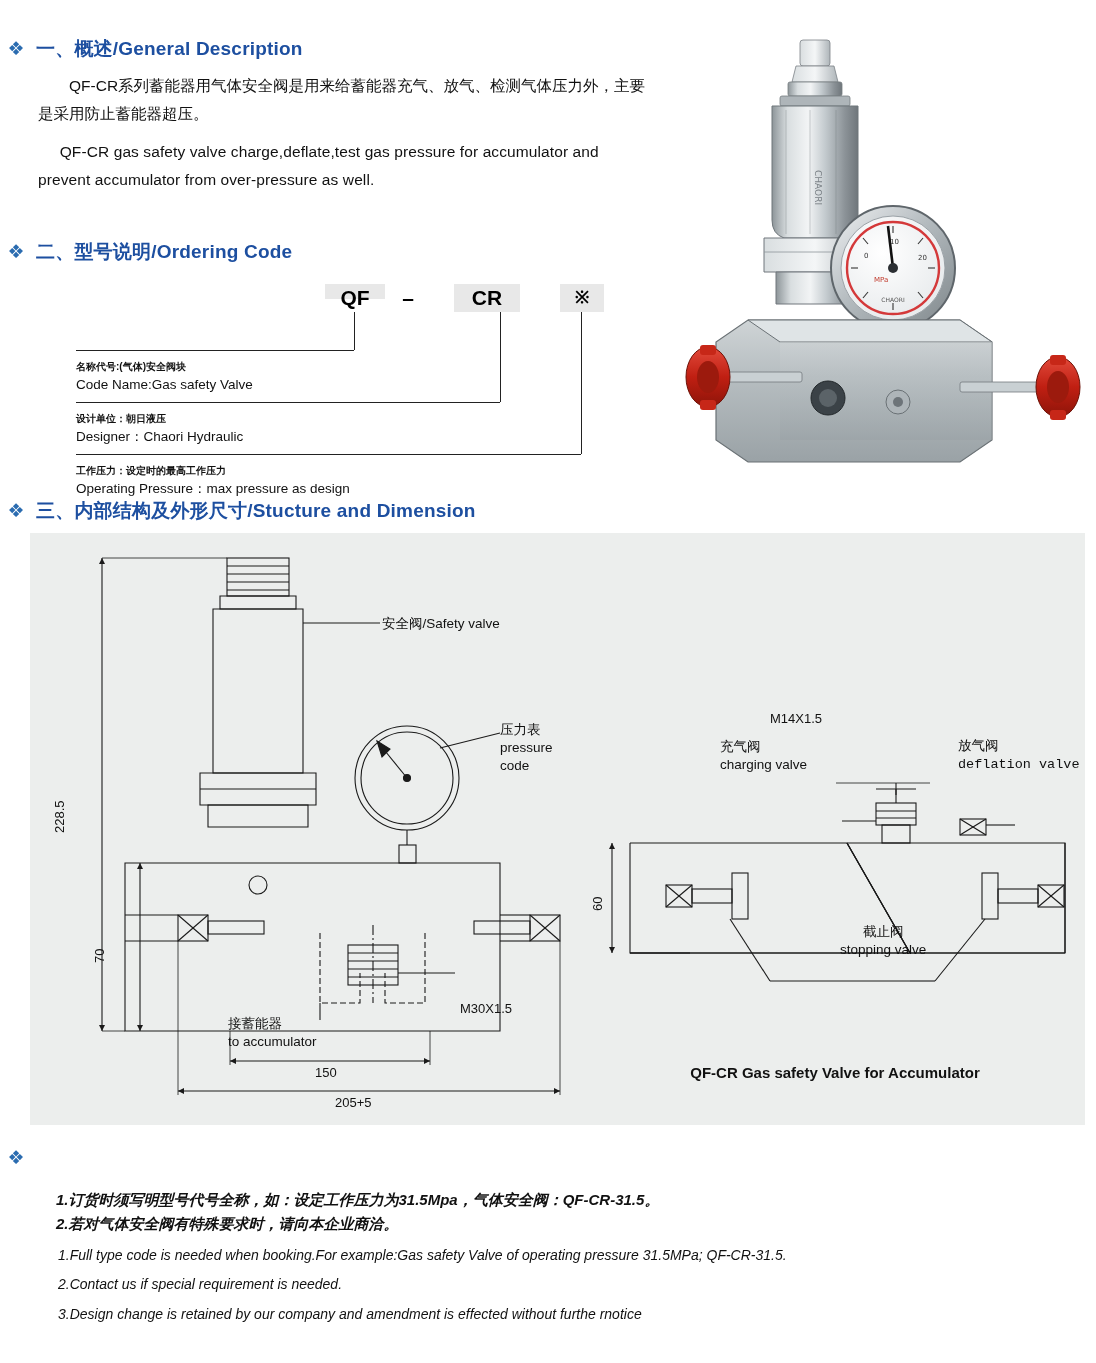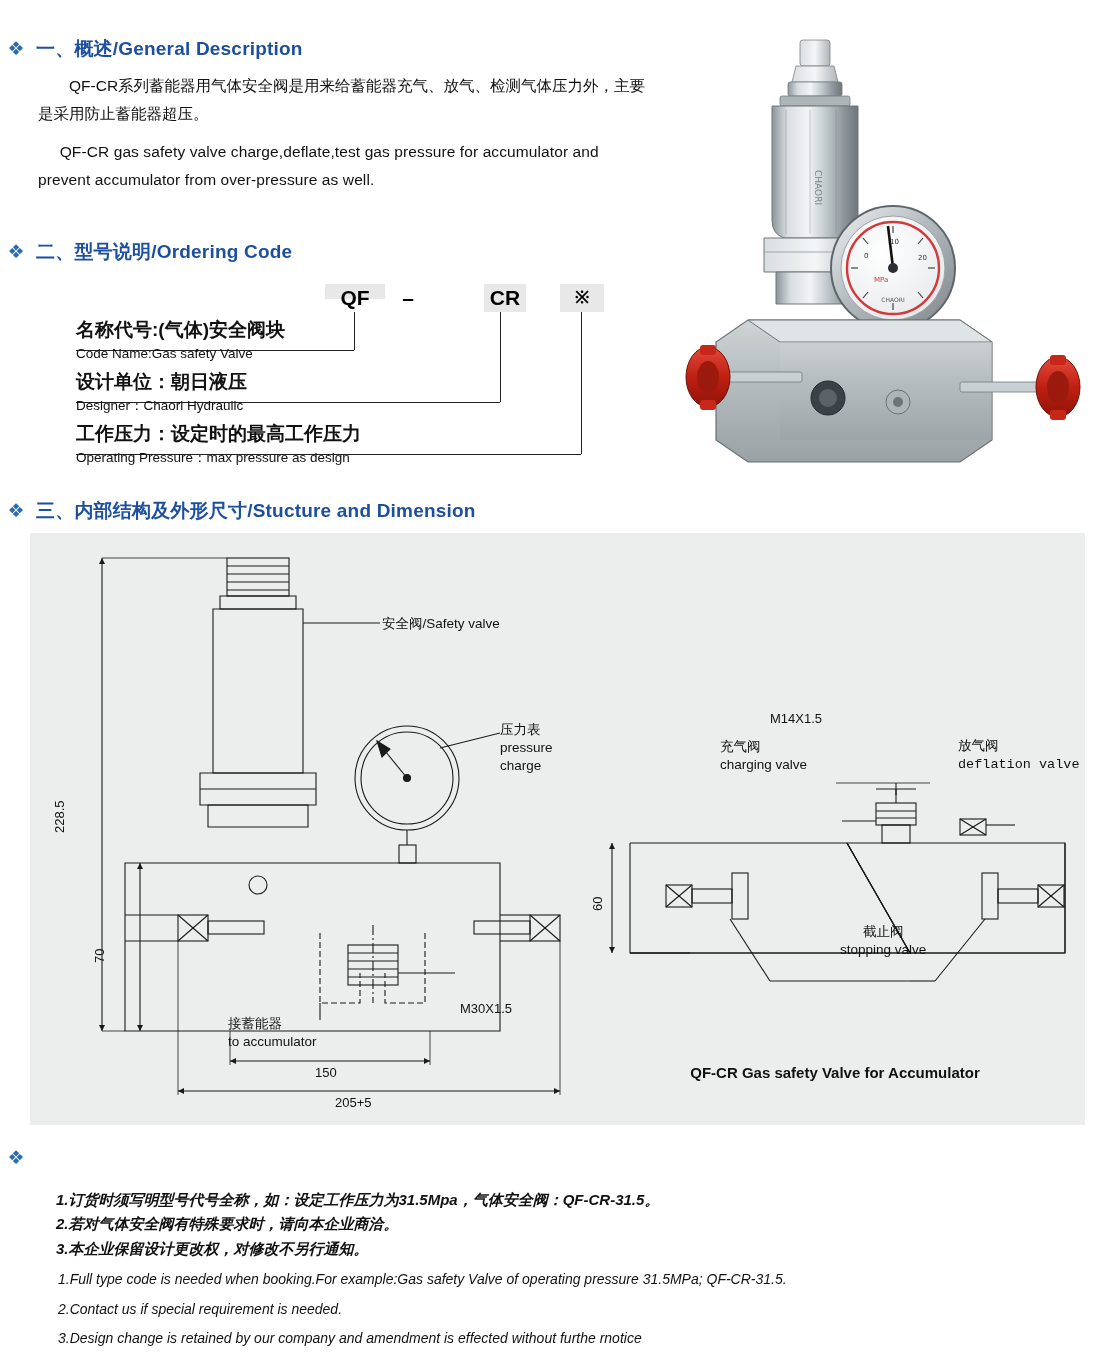--- a/index.html
+++ b/index.html
@@ -62,32 +62,32 @@
     background: #e8e8e8;
     border: 0;
     font-weight: bold;
     font-size: 21px;
     text-align: center;
     line-height: 28px;
     color: #000;
   }
   #cell-qf { left: 265px; top: 6px; width: 60px; height: 15px; }
   #cell-dash { left: 337px; top: 6px; width: 22px; height: 28px; background: transparent; }
-  #cell-cr { left: 424px; top: 6px; width: 42px; height: 28px; }
+  #cell-cr { left: 394px; top: 6px; width: 66px; height: 28px; }
   #cell-star { left: 500px; top: 6px; width: 44px; height: 28px; font-size: 17px; }
 
   .order-row {
     position: absolute;
     left: 16px;
     font-size: 13.5px;
     line-height: 1.45;
     color: #111;
     white-space: nowrap;
   }
-  .order-row .cn { font-weight: bold; font-size: 19px; }
+  .order-row .cn { font-weight: bold; font-size: 10px; margin-top: 44px; }
   .order-row .en { font-size: 13.5px; }
   #row1 { top: 38px; }
   #row2 { top: 90px; }
   #row3 { top: 142px; }
 
   .hline { position: absolute; border-top: 1px solid #222; }
   .vline { position: absolute; border-left: 1px solid #222; }
 
   
   #sec3-head { left: 6px; top: 498px; }
@@ -453,21 +453,21 @@
     <div class="dim-label" style="left:430px; top:432px;margin-top:36px;">M30X1.5</div>
     <div class="dim-label rot90" style="left:560px; top:378px;">60</div>
     <div class="dim-label" style="left:740px; top:178px;">M14X1.5</div>
 
     
     <div class="cap" style="left:352px; top:82px;">安全阀/Safety valve</div>
 
     <div class="cap" style="left:470px; top:188px;">
       <span class="cn">压力表</span>
       <span class="en">pressure</span>
-      <span class="en">charge</span>
+      <span class="en">code</span>
     </div>
 
     <div class="cap" style="left:198px; top:482px;">
       <span class="cn">接蓄能器</span>
       <span class="en">to accumulator</span>
     </div>
 
     <div class="cap" style="left:690px; top:205px; text-align:left;">
       <span class="cn">充气阀</span>
       <span class="en">charging valve</span>
@@ -488,19 +488,18 @@
     <div>QF-CR Gas safety Valve for Accumulator</div>
   </div>
 
   <div class="sec-head" id="sec4-head">
     <span class="bullet">❖</span>
   </div>
 
   <div id="booking">
     <div class="note-cn">1.订货时须写明型号代号全称，如：设定工作压力为31.5Mpa，气体安全阀：QF-CR-31.5。</div>
     <div class="note-cn">2.若对气体安全阀有特殊要求时，请向本企业商洽。</div>
-    <div class="note-cn">3.本企业保留设计更改权，对修改不另行通知。</div>
     <div class="note-en">1.Full type code is needed when booking.For example:Gas safety Valve of operating pressure 31.5MPa; QF-CR-31.5.</div>
     <div class="note-en">2.Contact us if special requirement is needed.</div>
     <div class="note-en">3.Design change is retained by our company and amendment is effected without furthe rnotice</div>
   </div>
 
 </div>
 
 </body></html>

